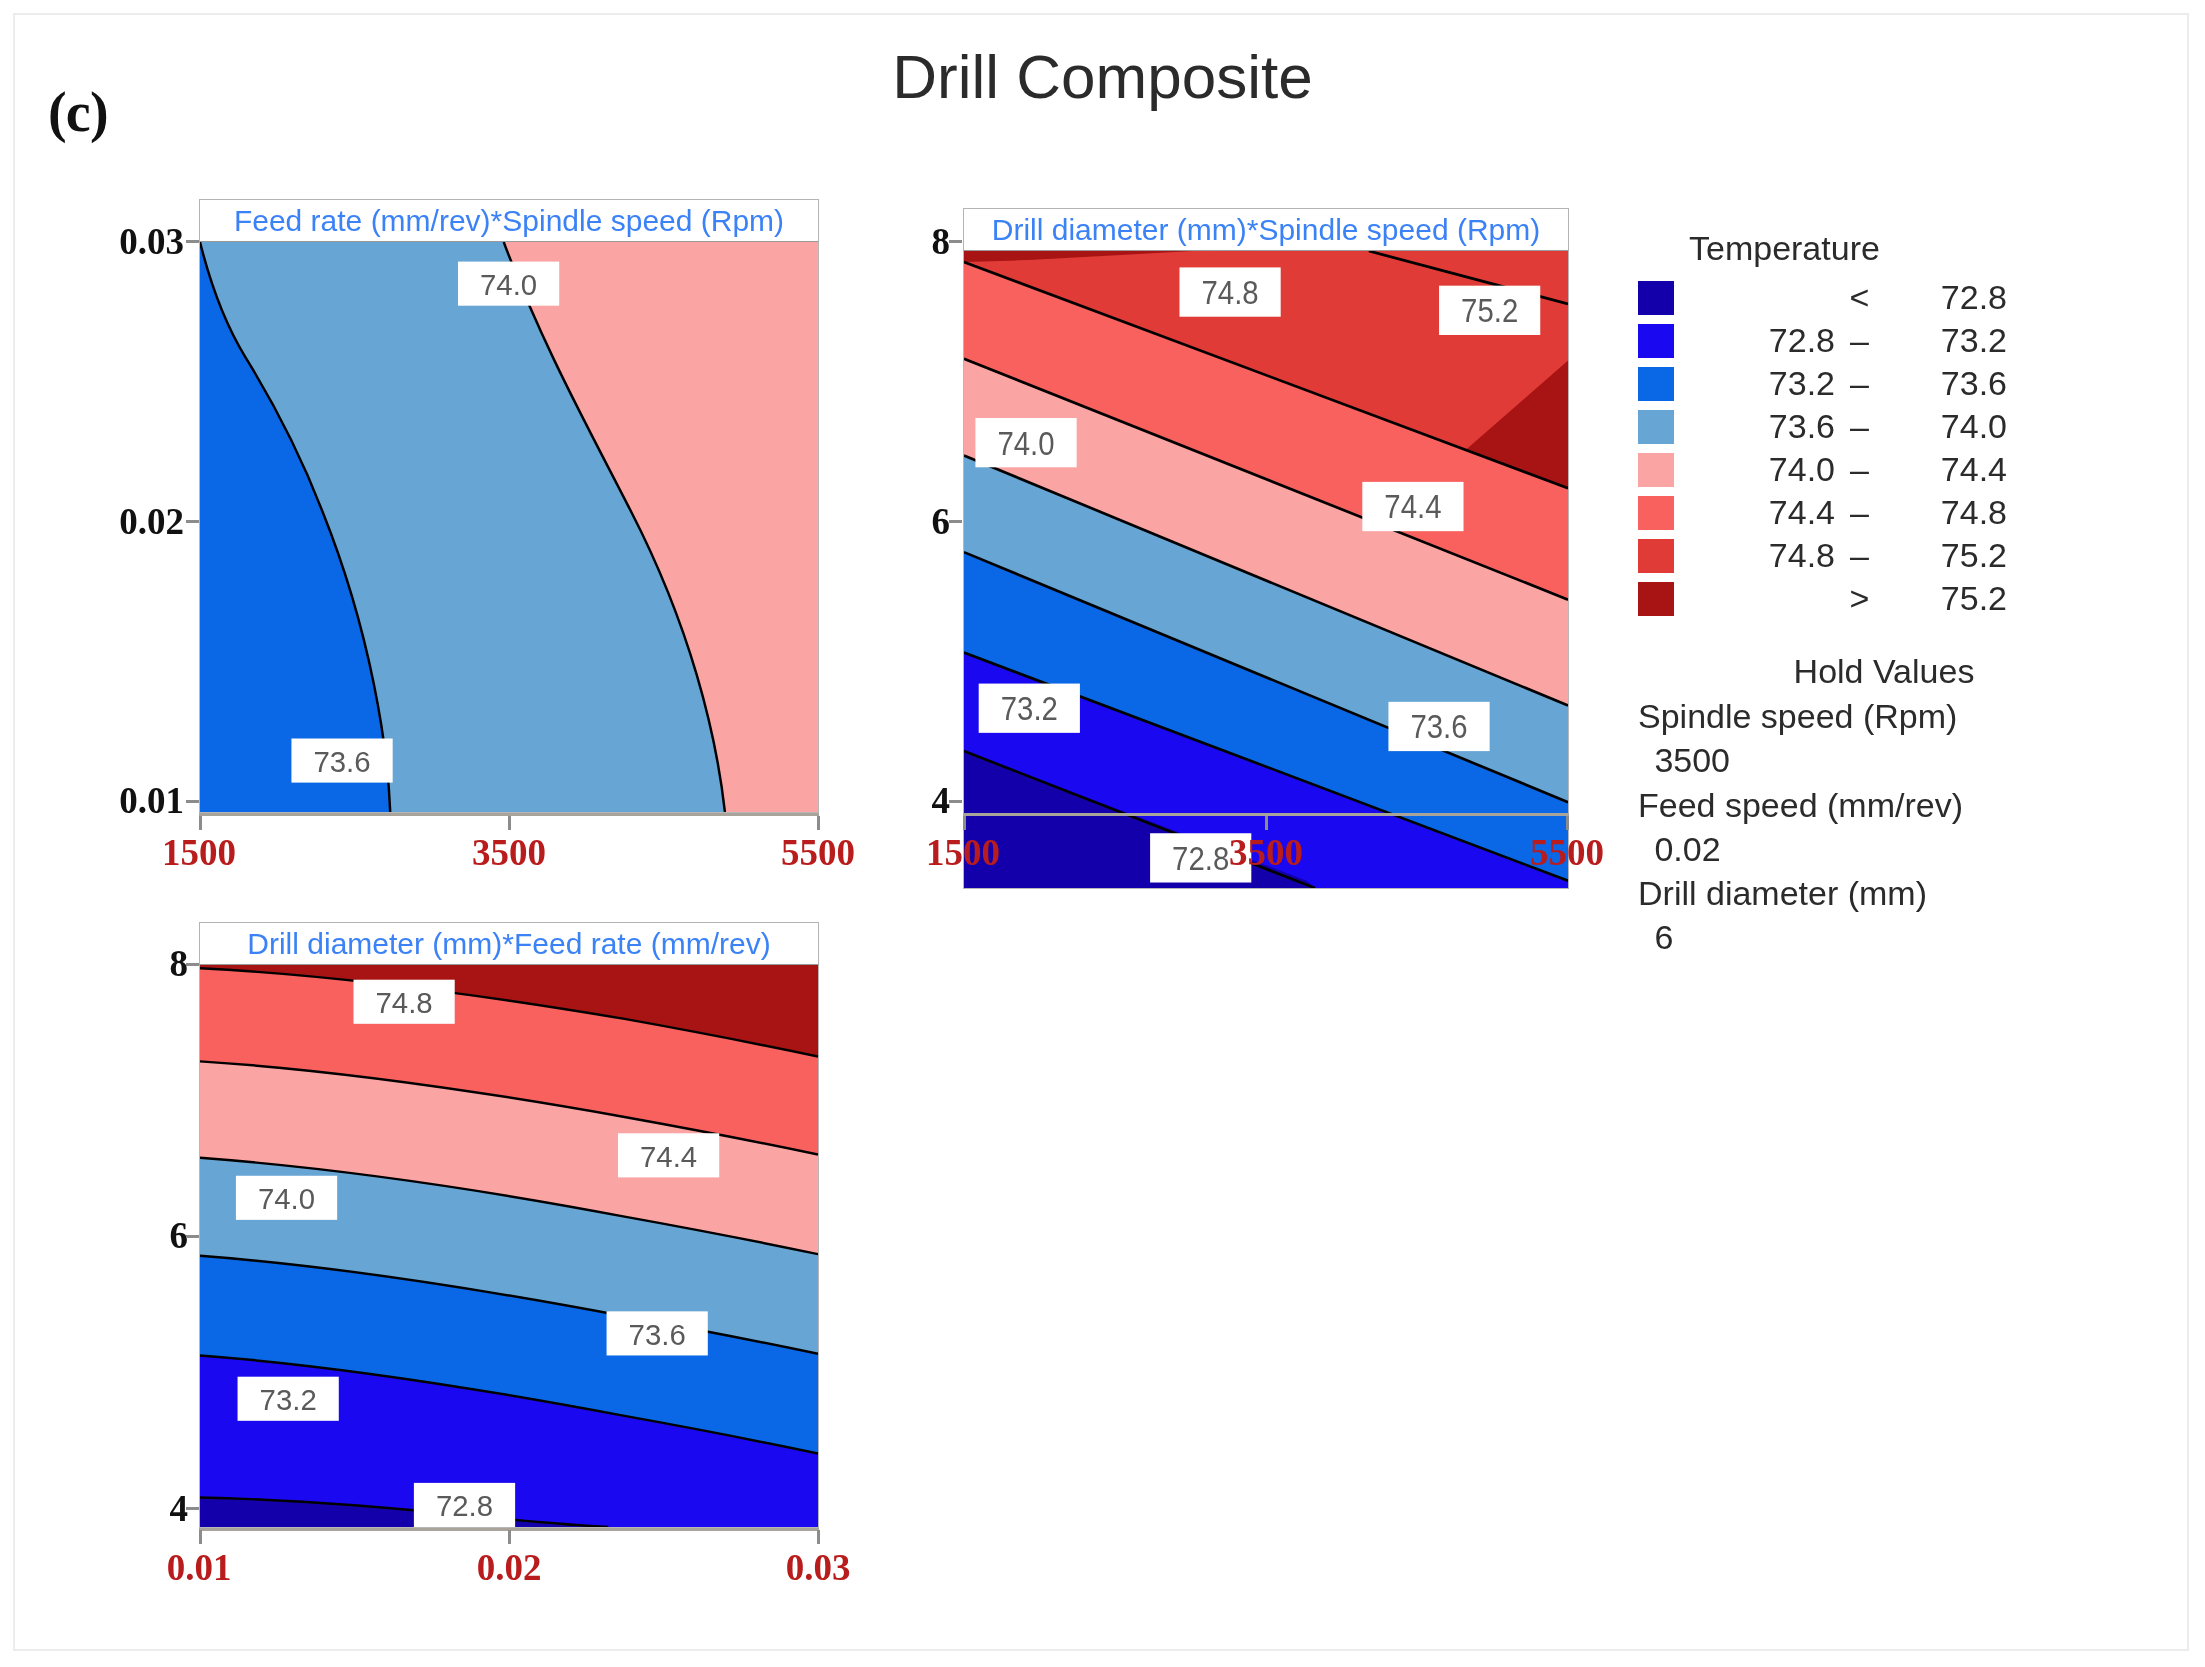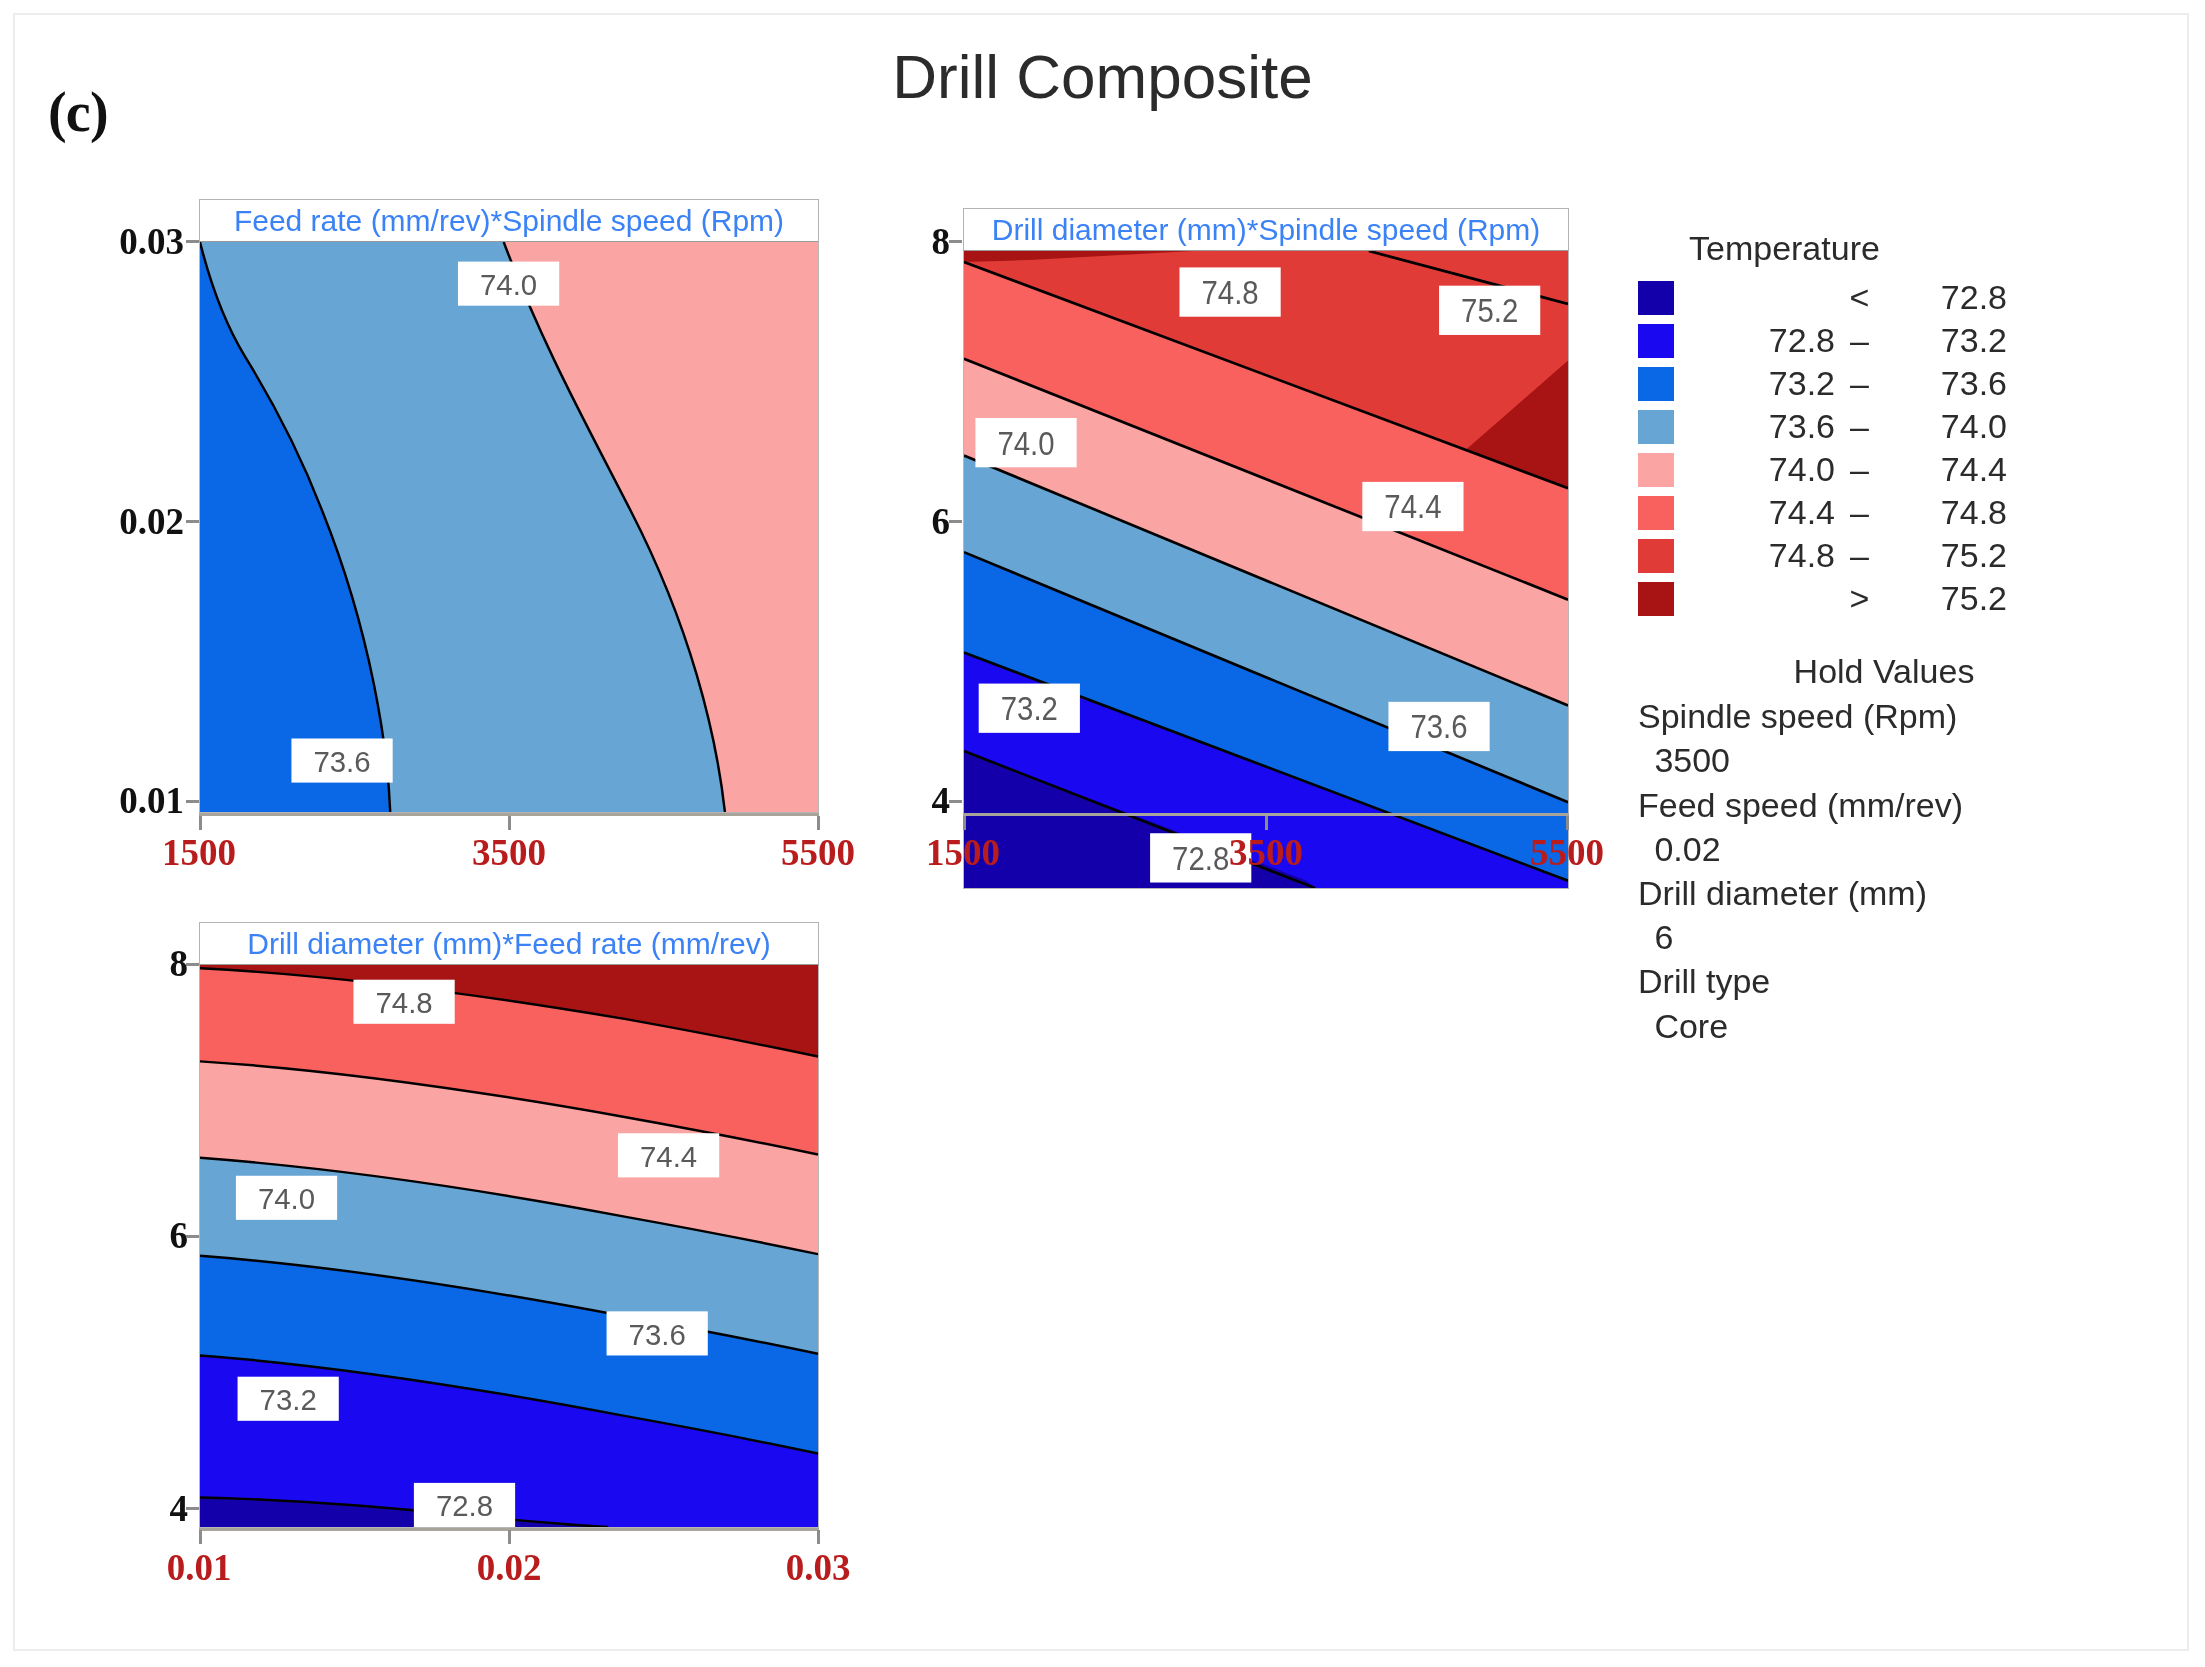--- a/index.html
+++ b/index.html
@@ -488,18 +488,14 @@
     <span class="hold-value">3500</span>
   </div>
   <div class="hold-row">
     <span class="hold-label">Feed speed (mm/rev)</span>
     <span class="hold-value">0.02</span>
   </div>
   <div class="hold-row">
     <span class="hold-label">Drill diameter (mm)</span>
     <span class="hold-value">6</span>
   </div>
-  <div class="hold-row">
-    <span class="hold-label">Drill type</span>
-    <span class="hold-value">Core</span>
-  </div>
 </div>
 
 
 </body></html>

